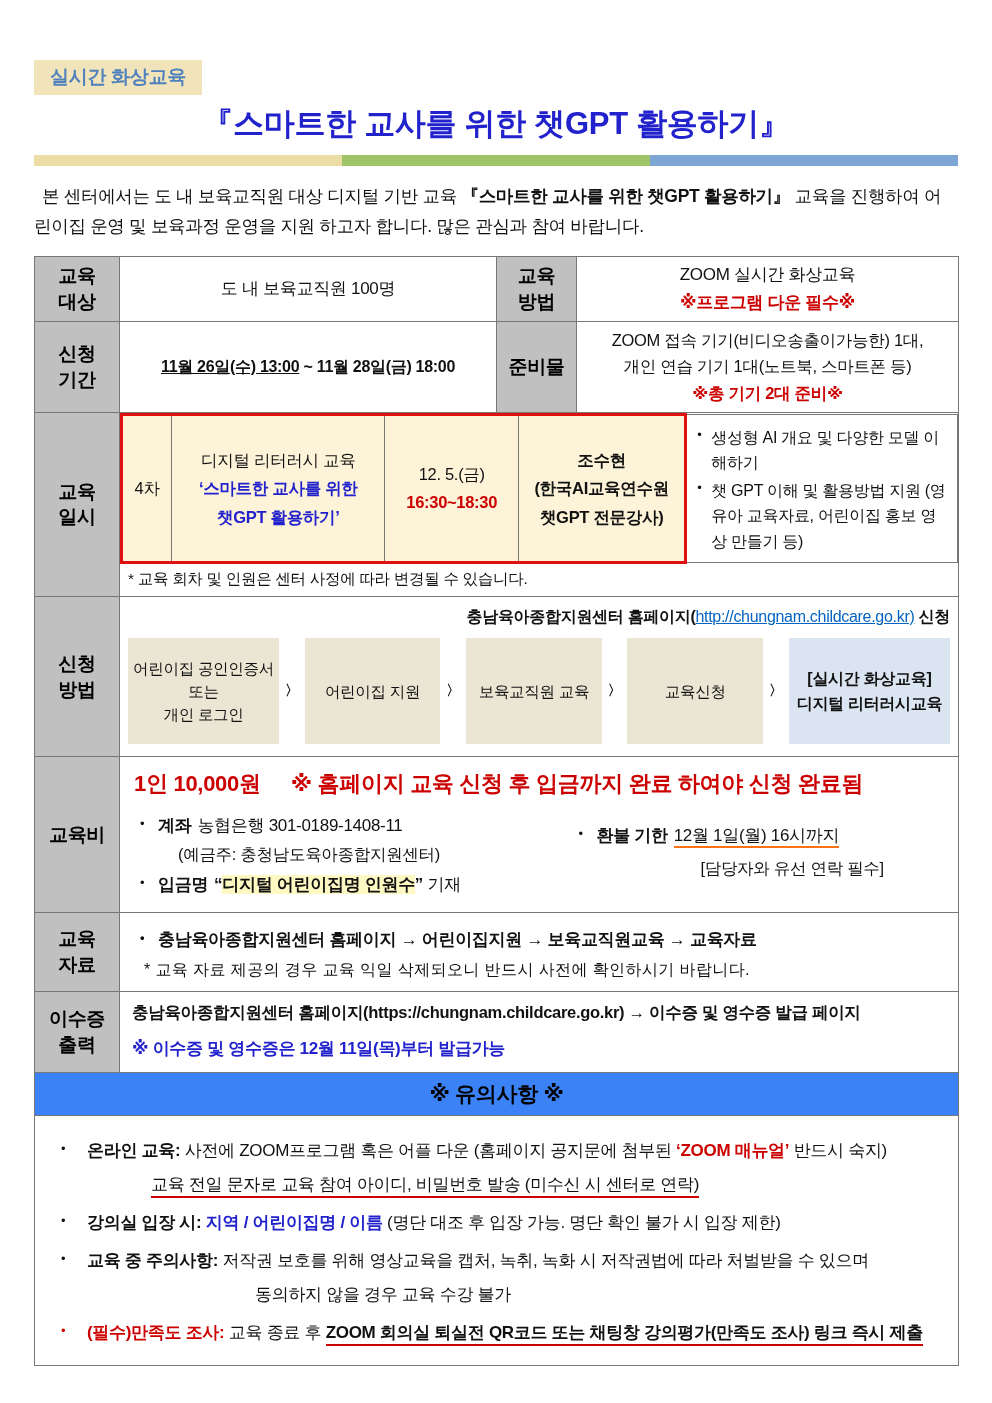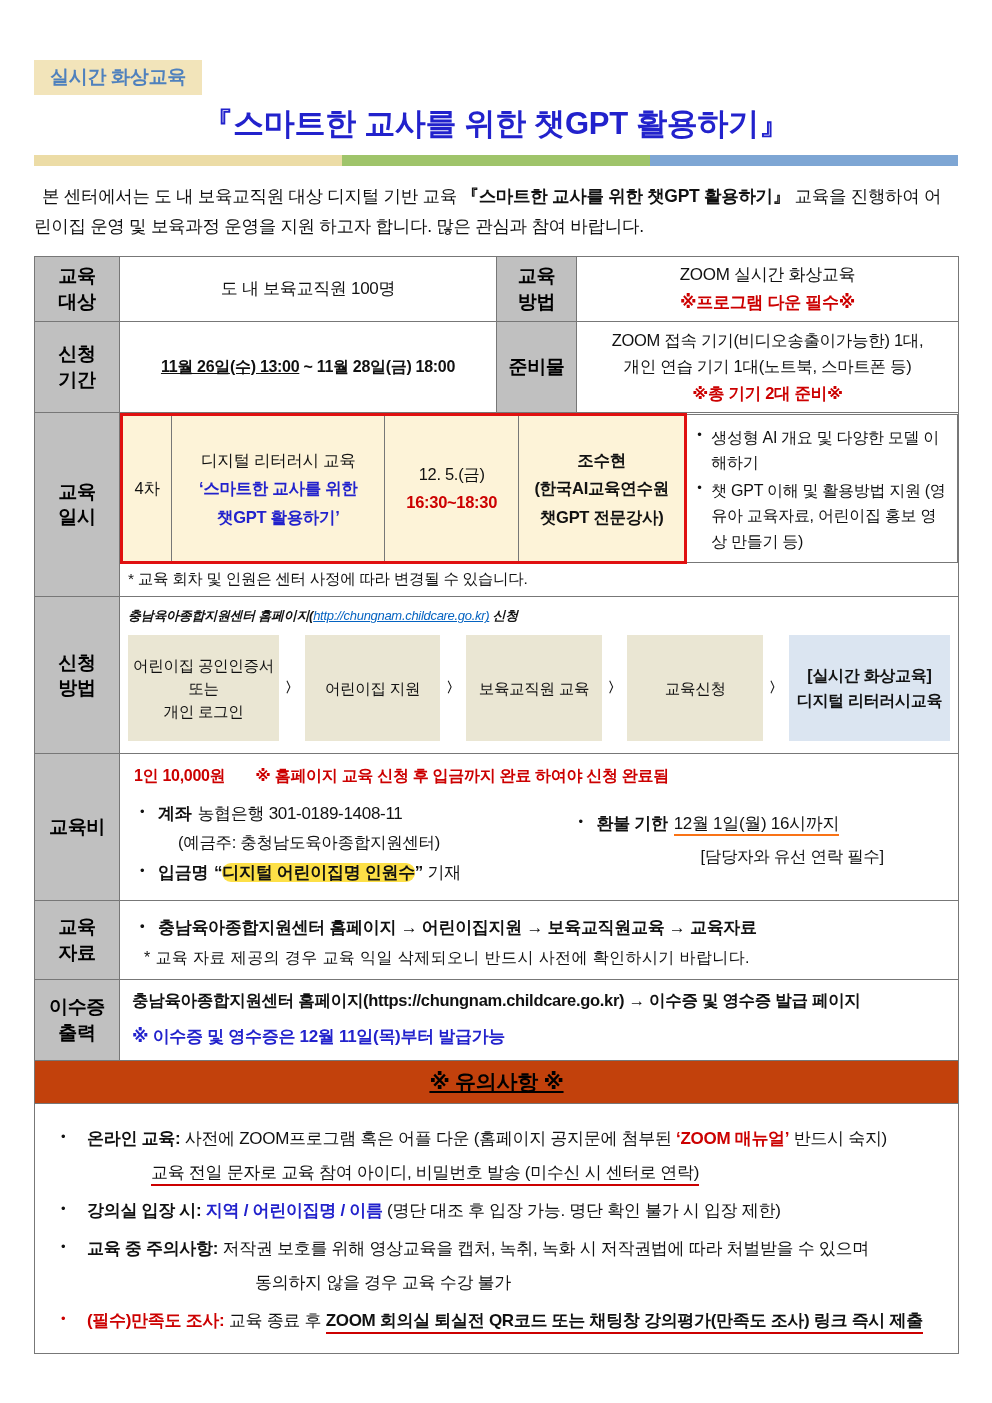--- a/index.html
+++ b/index.html
@@ -38,51 +38,51 @@
   .rb-l{border-left:3px solid #e01010 !important;}
   .rb-r{border-right:3px solid #e01010 !important;}
   .pre{white-space:pre-line;}
   .content-cell{text-align:left !important;padding:8px 8px 8px 6px !important;font-size:16px !important;line-height:1.6 !important;}
   .citem{position:relative;padding-left:18px;margin-top:2px;}
   .citem::before{content:"•";position:absolute;left:4px;top:0;font-size:13px;}
   .tbl-note{font-size:15.5px;padding:5px 8px 6px;}
 
   
   .apply-cell{padding:10px 8px 12px;}
-  .apply-head{text-align:left;font-size:13px;font-style:italic;}
+  .apply-head{text-align:right;font-size:16px;}
   .link{color:#0563c1;text-decoration:underline;}
   .flow{display:flex;align-items:center;margin-top:10px;gap:5px;}
   .fbox{background:#eae6d3;min-height:98px;display:flex;align-items:center;justify-content:center;text-align:center;font-size:15.5px;flex:1;padding:4px 4px;line-height:1.5;}
   .fbox.first{flex:1.12;}
   .fbox.final{background:#dbe5f1;font-weight:bold;font-size:16px;flex-direction:column;flex:1.2;line-height:1.6;}
   .arr{font-weight:bold;font-size:14px;flex:0 0 auto;padding:0 1px;}
 
   
   .fee-cell{padding:12px 14px 14px;vertical-align:top;}
-  .fee-head{font-size:16px;font-weight:bold;color:#cc0000;}
+  .fee-head{font-size:22px;font-weight:bold;color:#cc0000;}
   .fee-head .gap{margin-left:30px;}
   .fee-cols{display:flex;margin-top:8px;}
   .fee-left{flex:1.18;} .fee-right{flex:1;padding-top:10px;}
   .bullet{position:relative;padding-left:24px;font-size:17px;line-height:1.55;margin-top:6px;}
   .bullet::before{content:"•";position:absolute;left:6px;top:1px;font-size:13px;}
   .sp{margin-left:6px;}
   .sub{padding-left:44px;font-size:16.5px;margin-top:4px;}
-  .hl{background:#fde047;font-weight:bold;border-radius:9px;}
+  .hl{background:#fef9c3;font-weight:bold;}
   .u-red{border-bottom:2px solid #f97316;padding-bottom:1px;}
   .sub2{padding-left:128px;font-size:16.5px;margin-top:8px;}
 
   
   .mat-cell{padding:8px 14px 10px;vertical-align:top;}
   .mat-note{font-size:16px;padding-left:10px;margin-top:6px;letter-spacing:0.4px;}
   .cert-cell{padding:10px 12px 12px;vertical-align:top;}
   .cert1{font-size:16.5px;font-weight:bold;}
   .cert2{margin-top:13px;font-size:17px;font-weight:bold;color:#2222cc;}
 
   
-  .notice-head{background:#c2410c;text-align:center;font-weight:bold;font-size:21px;height:40px;color:#000;text-decoration:underline;}
+  .notice-head{background:#3b82f6;text-align:center;font-weight:bold;font-size:21px;height:40px;color:#000;}
   .notice-body{padding:10px 10px 18px;vertical-align:top;}
   .note{position:relative;padding-left:42px;font-size:17px;line-height:1.6;margin-top:11px;}
   .note::before{content:"•";position:absolute;left:16px;top:2px;font-size:13px;}
   .note.red-marker::before{color:#cc0000;}
   .nline2{margin-top:7px;}
   .ind1{margin-left:64px;} .ind3{margin-left:168px;}
   .ul-red{border-bottom:2px solid #cc0000;padding-bottom:2px;}
 </style>
 </head>
 <body>

